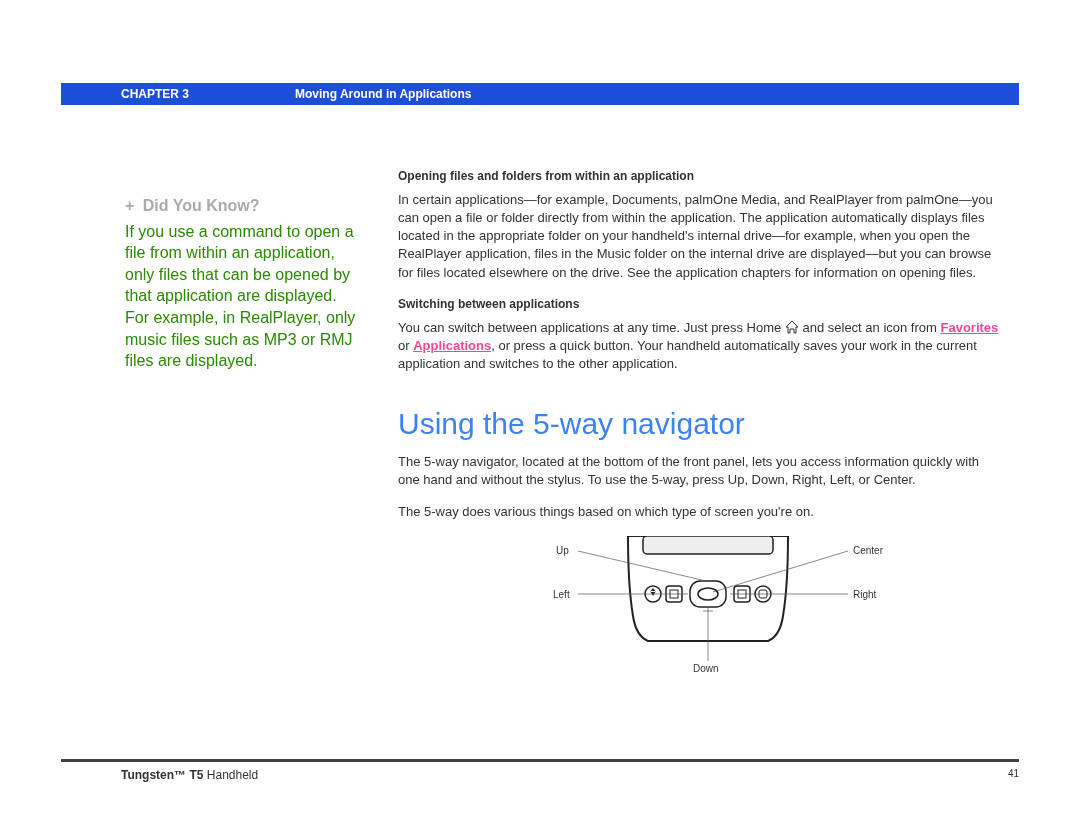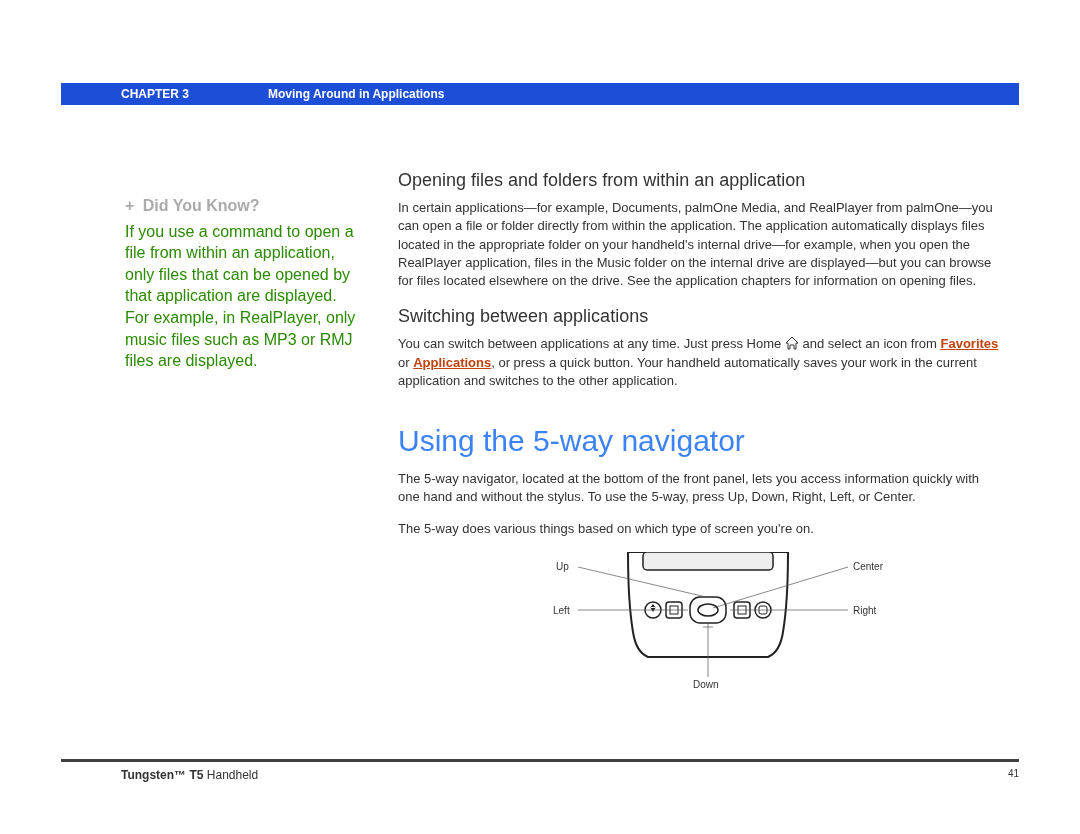--- a/index.html
+++ b/index.html
@@ -17,21 +17,21 @@
     right: 61px;
     height: 22px;
     background: #1d4ed8;
     color: #fff;
     font-size: 12px;
     font-weight: bold;
     display: flex;
     align-items: center;
   }
   .header-chapter { margin-left: 60px; }
-  .header-title { margin-left: 79px; }
+  .header-title { margin-left: 106px; }
   .sidebar {
     position: absolute;
     top: 195px;
     left: 125px;
     width: 240px;
     font-size: 16px;
     line-height: 1.35;
   }
   .side-block { margin-bottom: 18px; }
   .side-head {
@@ -45,34 +45,34 @@
   .content {
     position: absolute;
     top: 168px;
     left: 398px;
     width: 605px;
     font-size: 13px;
     line-height: 1.4;
     color: #333;
   }
   .h2 {
-    font-size: 18px;
-    font-weight: normal;
+    font-size: 12px;
+    font-weight: bold;
     color: #333;
     margin-bottom: 6px;
   }
   .h1 {
     font-size: 30px;
     color: #3b82f6;
     font-weight: normal;
     margin-top: 30px;
     margin-bottom: 8px;
   }
   .para { margin-bottom: 14px; }
-  .link2 { font-weight: bold; text-decoration: underline; color: #c2410c; }
+  .link2 { font-weight: bold; text-decoration: underline; color: #ec4899; }
   .home-icon {
     display: inline-block;
     width: 14px; height: 14px;
     position: relative;
     vertical-align: -2px;
   }
   .home-icon svg { width: 14px; height: 14px; }
   .diagram {
     margin-top: 10px;
     margin-left: 140px;

